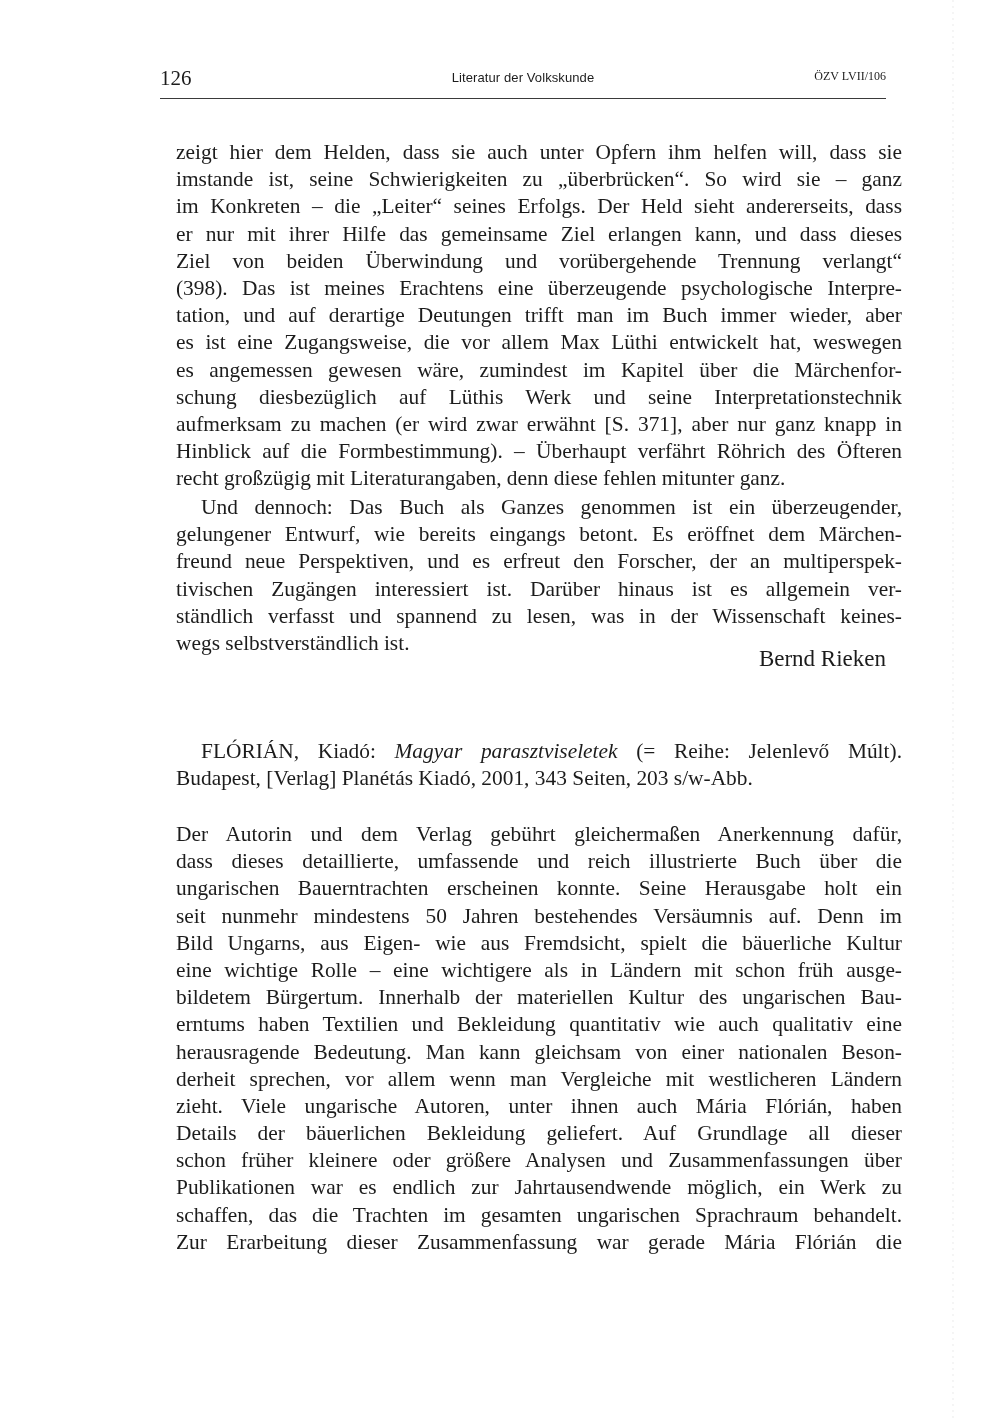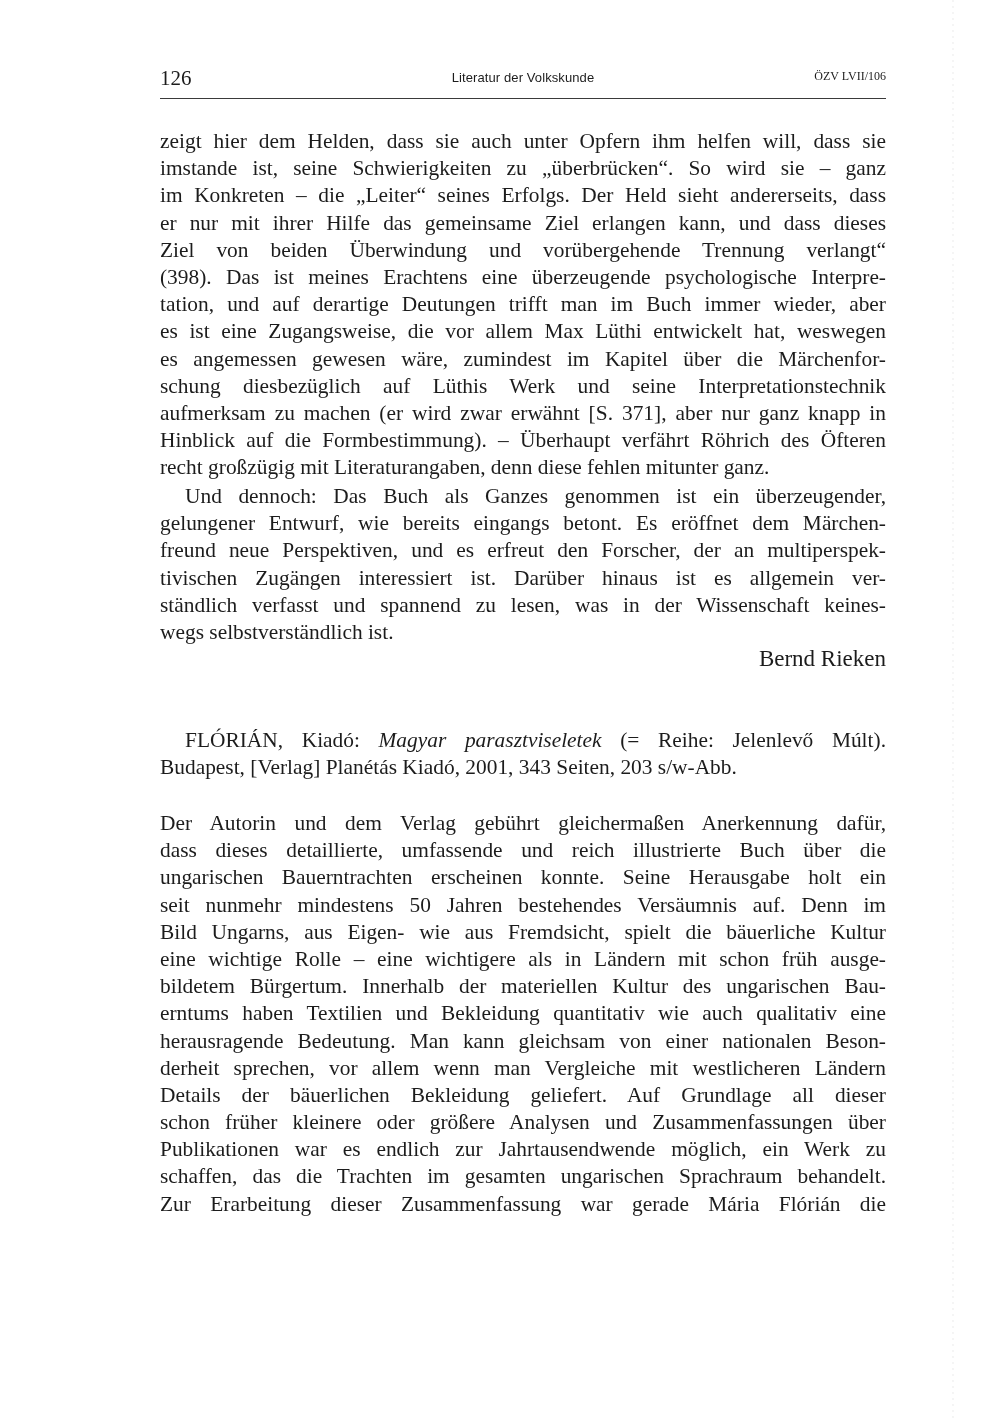--- a/index.html
+++ b/index.html
@@ -55,26 +55,27 @@
     .head-rule {
       position: absolute;
       left: 160px;
       width: 726px;
       top: 98px;
       height: 0;
       border-top: 1.5px solid #3a3a3a;
     }
     .text-block {
       position: absolute;
-      left: 160px;
+      left: 176px;
       width: 726px;
       font-size: 21.4px;
       line-height: 27.2px;
       text-align: justify;
       hyphens: manual;
+      margin-top: 11px;
     }
     .line {
       display: block;
       text-align: justify;
       text-align-last: justify;
       white-space: nowrap;
       height: 27.2px;
     }
     .line.last {
       text-align-last: left;
@@ -152,20 +153,21 @@
     <span class="line">Der Autorin und dem Verlag gebührt gleichermaßen Anerkennung dafür,</span>
     <span class="line">dass dieses detaillierte, umfassende und reich illustrierte Buch über die</span>
     <span class="line">ungarischen Bauerntrachten erscheinen konnte. Seine Herausgabe holt ein</span>
     <span class="line">seit nunmehr mindestens 50 Jahren bestehendes Versäumnis auf. Denn im</span>
     <span class="line">Bild Ungarns, aus Eigen- wie aus Fremdsicht, spielt die bäuerliche Kultur</span>
     <span class="line">eine wichtige Rolle – eine wichtigere als in Ländern mit schon früh ausge-</span>
     <span class="line">bildetem Bürgertum. Innerhalb der materiellen Kultur des ungarischen Bau-</span>
     <span class="line">erntums haben Textilien und Bekleidung quantitativ wie auch qualitativ eine</span>
     <span class="line">herausragende Bedeutung. Man kann gleichsam von einer nationalen Beson-</span>
     <span class="line">derheit sprechen, vor allem wenn man Vergleiche mit westlicheren Ländern</span>
+    <span class="line">zieht. Viele ungarische Autoren, unter ihnen auch Mária Flórián, haben</span>
     <span class="line">Details der bäuerlichen Bekleidung geliefert. Auf Grundlage all dieser</span>
     <span class="line">schon früher kleinere oder größere Analysen und Zusammenfassungen über</span>
     <span class="line">Publikationen war es endlich zur Jahrtausendwende möglich, ein Werk zu</span>
     <span class="line">schaffen, das die Trachten im gesamten ungarischen Sprachraum behandelt.</span>
     <span class="line">Zur Erarbeitung dieser Zusammenfassung war gerade Mária Flórián die</span>
   </div>
 
   <div class="edge-dots"></div>
 </div>
 

